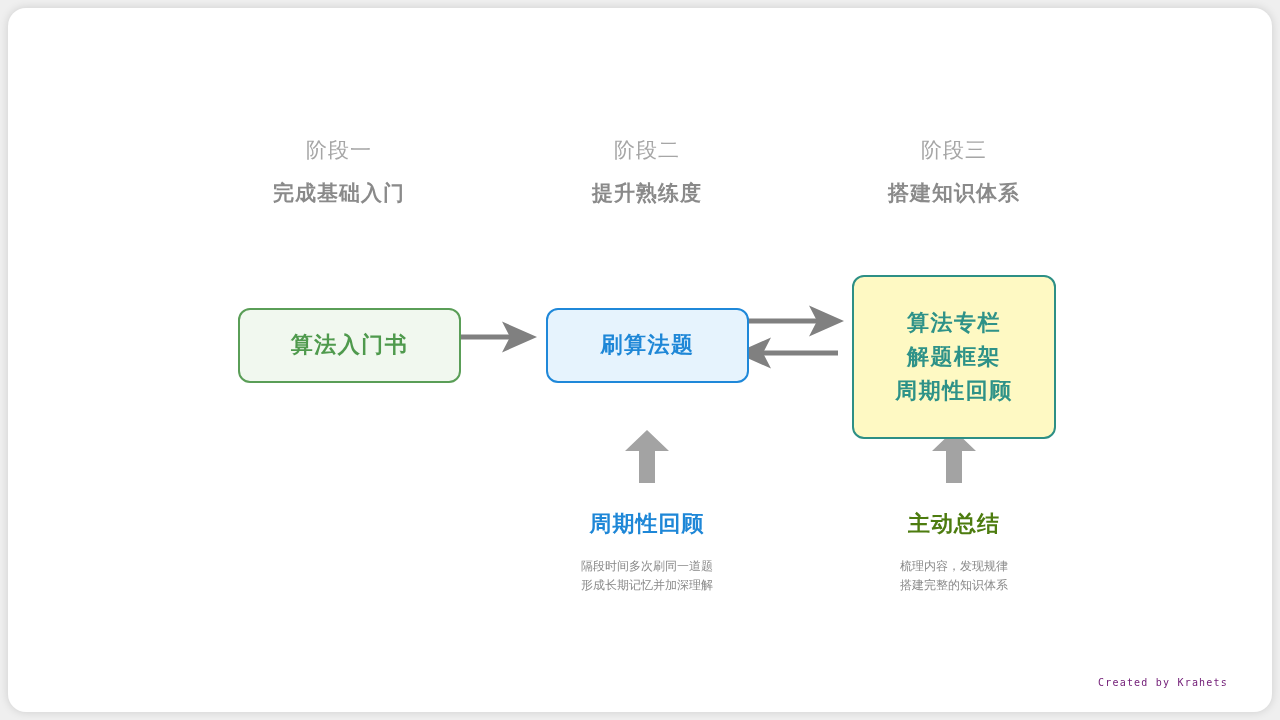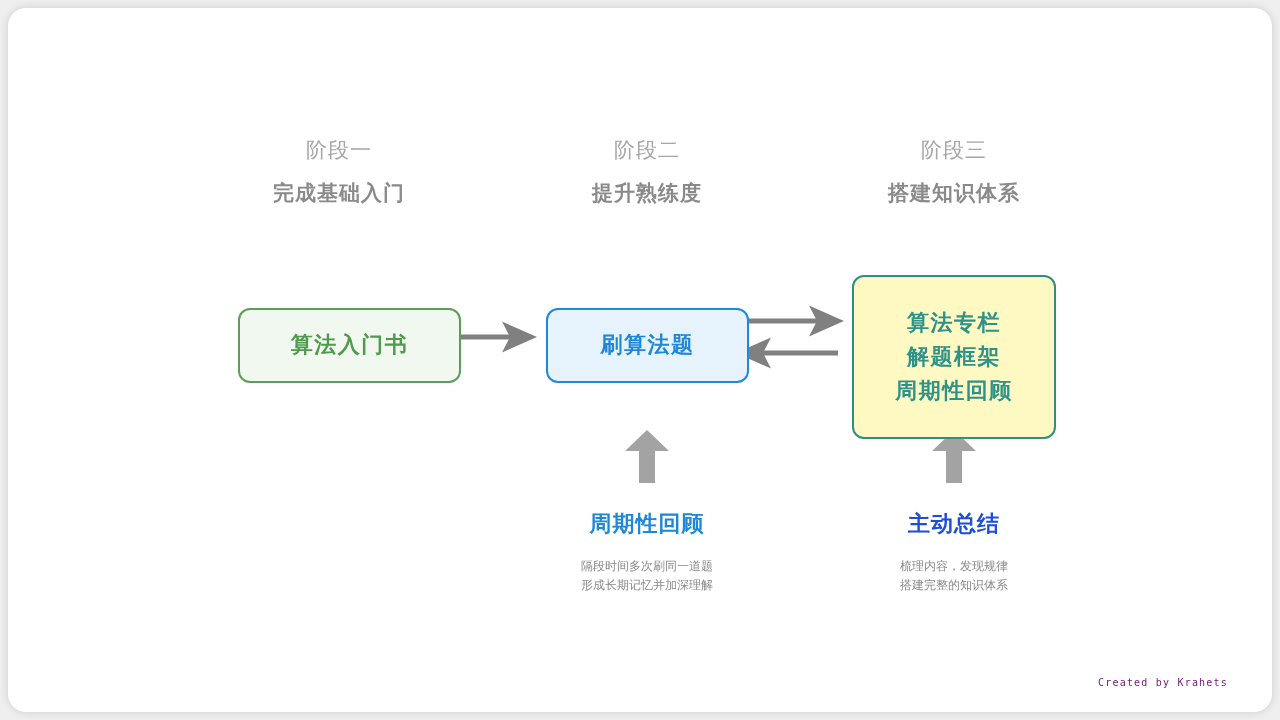--- a/index.html
+++ b/index.html
@@ -117,21 +117,21 @@
   .annot .annot-desc {
     margin-top: 22px;
     font-size: 12px;
     color: #8a8a8a;
     line-height: 1.55;
     white-space: nowrap;
   }
   #annot-review { left: 489px; top: 505px; }
   #annot-review .annot-title { color: #1e87d7; }
   #annot-summary { left: 796px; top: 505px; }
-  #annot-summary .annot-title { color: #1d4ed8; }
+  #annot-summary .annot-title { color: #4d7c0f; }
 
   
   #footer-credit {
     position: absolute;
     right: 44px;
     bottom: 24px;
     font-family: "DejaVu Sans Mono", "Liberation Mono", monospace;
     font-size: 10px;
     letter-spacing: 1.2px;
     color: #701a75;

